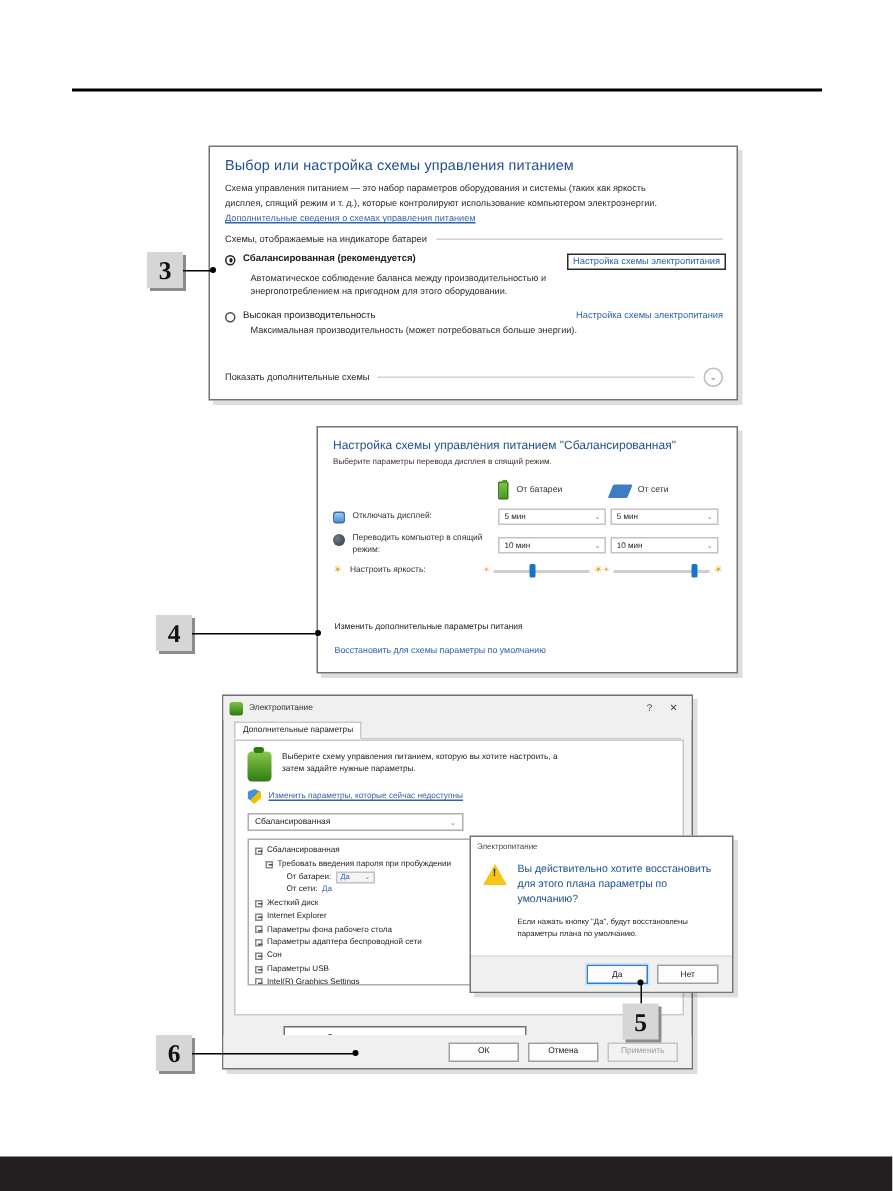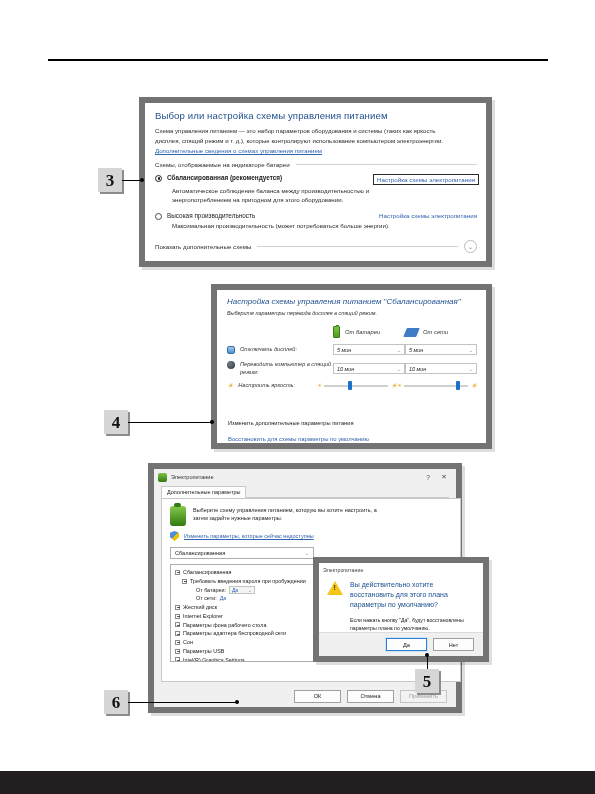--- a/index.html
+++ b/index.html
@@ -30,21 +30,21 @@
     position: absolute;
     left: 0; top: 771px;
     width: 595px; height: 23px;
     background: #231f20;
   }
 
   
   .win-panel {
     position: absolute;
     background: #ffffff;
-    border: 6px solid #737373;
+    border: 1px solid #737373;
     box-sizing: border-box;
     box-shadow: 3px 3px 0 rgba(0,0,0,0.13);
   }
 
   
   .step-badge {
     position: absolute;
     width: 24px; height: 24px;
     background: #d6d6d6;
     box-shadow: 2px 2px 0 #8c8c8c;
@@ -162,21 +162,21 @@
     border: 1px solid #bdbdbd; border-radius: 50%;
     display: flex; align-items: center; justify-content: center;
     color: #777; font-size: 6px; line-height: 1;
   }
 
   
   #panel2 {
     left: 211px; top: 284px;
     width: 281px; height: 165px;
   }
-  #panel2 .inner { padding: 7px 9px 0 10px; font-style: italic; }
+  #panel2 .inner { padding: 7px 9px 0 10px; }
   .p2-title { color: #1f4f8f; font-size: 8px; margin: 0 0 4px 0; }
   .p2-sub { color: #333; font-size: 5.4px; margin: 0 0 10px 0; }
 
   .p2-head {
     display: flex; font-size: 5.8px; color: #333;
     align-items: center; margin-bottom: 6px;
   }
   .p2-head .lbl-sp { width: 118px; }
   .p2-head .col {
     width: 80px; display: flex; align-items: center; gap: 5px;

